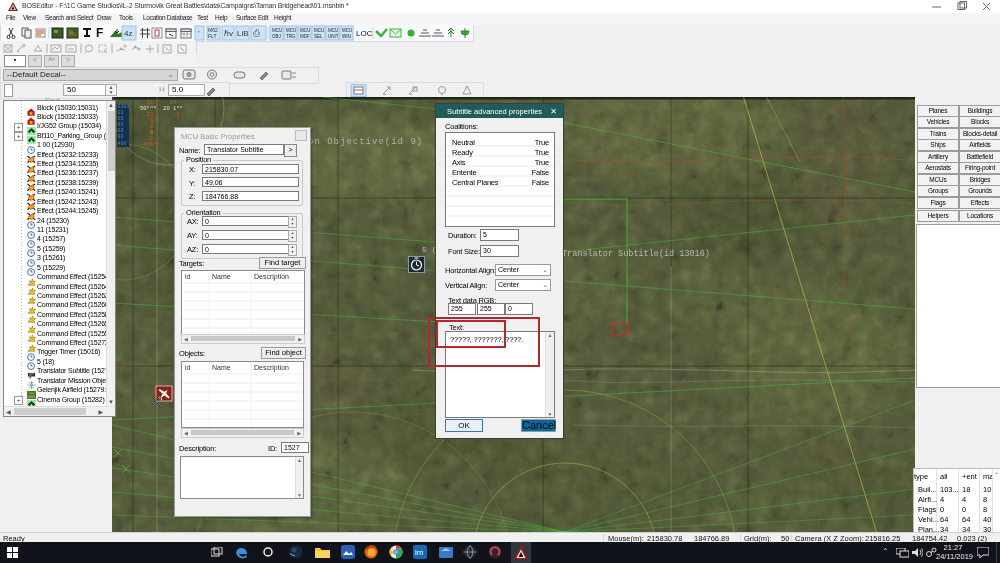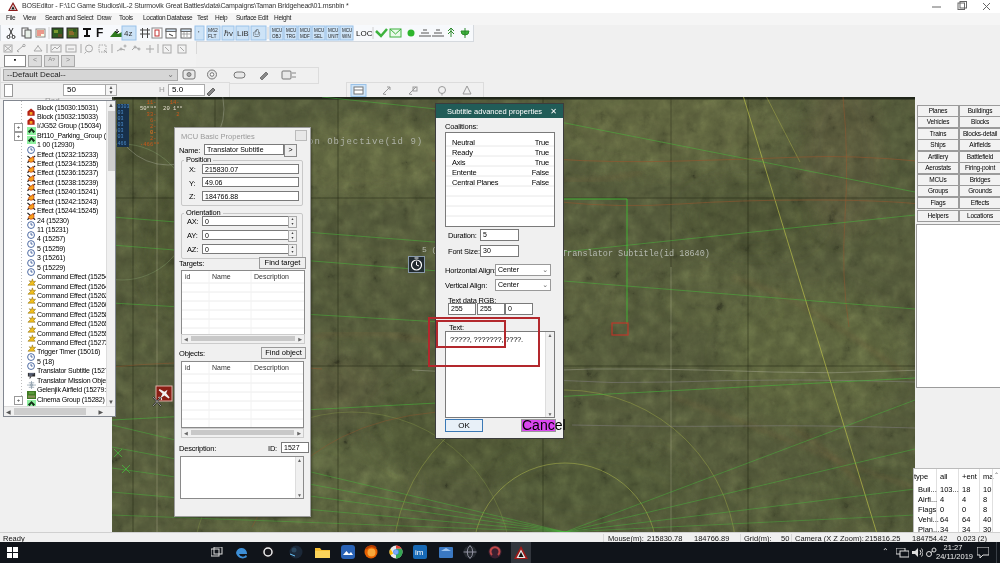--- a/index.html
+++ b/index.html
@@ -338,21 +338,21 @@
 <line x1="0" y1="148" x2="803" y2="212" stroke="rgba(70,195,60,0.65)" stroke-width="0.7"></line>
 <line x1="451" y1="155" x2="803" y2="118" stroke="rgba(70,195,60,0.65)" stroke-width="0.7"></line>
 <line x1="448" y1="25" x2="210" y2="0" stroke="rgba(70,195,60,0.65)" stroke-width="0.7"></line>
 <line x1="448" y1="25" x2="803" y2="95" stroke="rgba(70,195,60,0.65)" stroke-width="0.7"></line>
 <line x1="0" y1="206" x2="450" y2="232" stroke="rgba(70,195,60,0.65)" stroke-width="0.7"></line>
 <path d="M451 330 L451 102 L515 102 L515 227" fill="none" stroke="rgba(60,200,50,0.8)" stroke-width="1"></path>
 <path d="M2 352 l8 8 m0 -8 l-8 8 M10 368 l8 8 m0 -8 l-8 8" stroke="rgba(70,195,60,0.7)" fill="none"></path>
 <rect x="500" y="226" width="16" height="12" fill="none" stroke="rgba(200,50,40,0.9)" stroke-width="1.2"></rect>
 </svg>
 <span class="maplabel" style="left:196px;top:40px;font-size:9px;letter-spacing:1px;color:#aeb2a6">on Objective(id  9)</span>
-<span class="maplabel" style="left:450px;top:152px;font-size:8.5px;color:#b5bab0">Translator Subtitle(id  18640)</span>
+<span class="maplabel" style="left:450px;top:152px;font-size:8.5px;color:#b5bab0">Translator Subtitle(id  13016)</span>
 <span class="maplabel" style="left:310px;top:148px;font-size:8px;color:#b5bab0">5 (1</span>
 <svg class="abs" style="left:296px;top:159px" width="17" height="17">
       <rect x="0.5" y="0.5" width="16" height="16" fill="rgba(20,30,45,0.8)" stroke="#8899aa"></rect>
       <circle cx="8.5" cy="9" r="5" fill="none" stroke="#fff" stroke-width="1.2"></circle>
       <path d="M8.5 9 V5.5 M8.5 9 L11 10" stroke="#fff"></path>
       <path d="M6.5 2 h4" stroke="#fff"></path>
     </svg>
 <svg class="abs" style="left:40px;top:288px" width="22" height="22">
       <rect x="4" y="1" width="16" height="15" fill="#8a1f15" stroke="#e0b0a8"></rect>
       <path d="M12 3.5 l1.2 3.5 5.3 1 0 1.5 -5.3 0.3 -0.7 3.5 1.8 1.2 -0.2 1 -2.1 -0.7 -2.1 0.7 -0.2 -1 1.8 -1.2 -0.7 -3.5 -5.3 -0.3 0 -1.5 5.3 -1 z" fill="#f2f2f2" transform="rotate(40 12 9)"></path>
@@ -708,21 +708,21 @@
 <span class="glabel" style="left:12px;top:192px">Text data RGB:</span>
 <div class="field" style="left:12px;top:199px;width:22px;height:10px">255</div>
 <div class="field" style="left:41px;top:199px;width:22px;height:10px">255</div>
 <div class="field" style="left:69px;top:199px;width:22px;height:10px">0</div>
 <span class="glabel" style="left:13px;top:219px">Text:</span>
 <div class="abs" style="left:9px;top:227px;width:108px;height:85px;background:#fff;border:1px solid #7a7a7a">
  <span class="glabel" style="left:4px;top:3px">?????, ???????, ????.</span>
  <div style="position:absolute;right:0;top:0;width:8px;height:100%;background:#f0f0f0;border-left:1px solid #ddd;font-size:5px;color:#666;text-align:center">▲<span style="position:absolute;bottom:0;left:1.5px">▼</span></div>
 </div>
 <div class="abs" style="left:9px;top:315px;width:36px;height:11px;background:#e8f0f8;border:1px solid #3a78b5;font-size:8px;text-align:center;line-height:11px">OK</div>
-<div class="abs" style="left:85px;top:315px;width:33px;height:11px;background:#d946ef;border:1px solid #999;font-size:14px;text-align:right;line-height:11px">Cancel</div>
+<div class="abs" style="left:85px;top:315px;width:33px;height:11px;background:#0369a1;border:1px solid #999;font-size:11px;text-align:right;line-height:11px">Cancel</div>
 </div>
 <div class="abs" style="left:428px;top:317px;width:108px;height:46px;border:2.5px solid #b3282d;z-index:30"></div>
 <div class="abs" style="left:436px;top:320px;width:66px;height:24px;border:2px solid #b3282d;z-index:30"></div>
 <div class="abs" id="statusbar">
  <span class="abs" style="left:3px;top:1px">Ready</span>
     <div class="abs" style="left:603px;top:1px;width:1px;height:8px;background:#d8d8d8"></div>
     <div class="abs" style="left:740px;top:1px;width:1px;height:8px;background:#d8d8d8"></div>
     <div class="abs" style="left:791px;top:1px;width:1px;height:8px;background:#d8d8d8"></div>
  <span class="abs" style="left:608px;top:1px">Mouse(m):</span>
  <span class="abs" style="left:647px;top:1px">215830.78</span>

